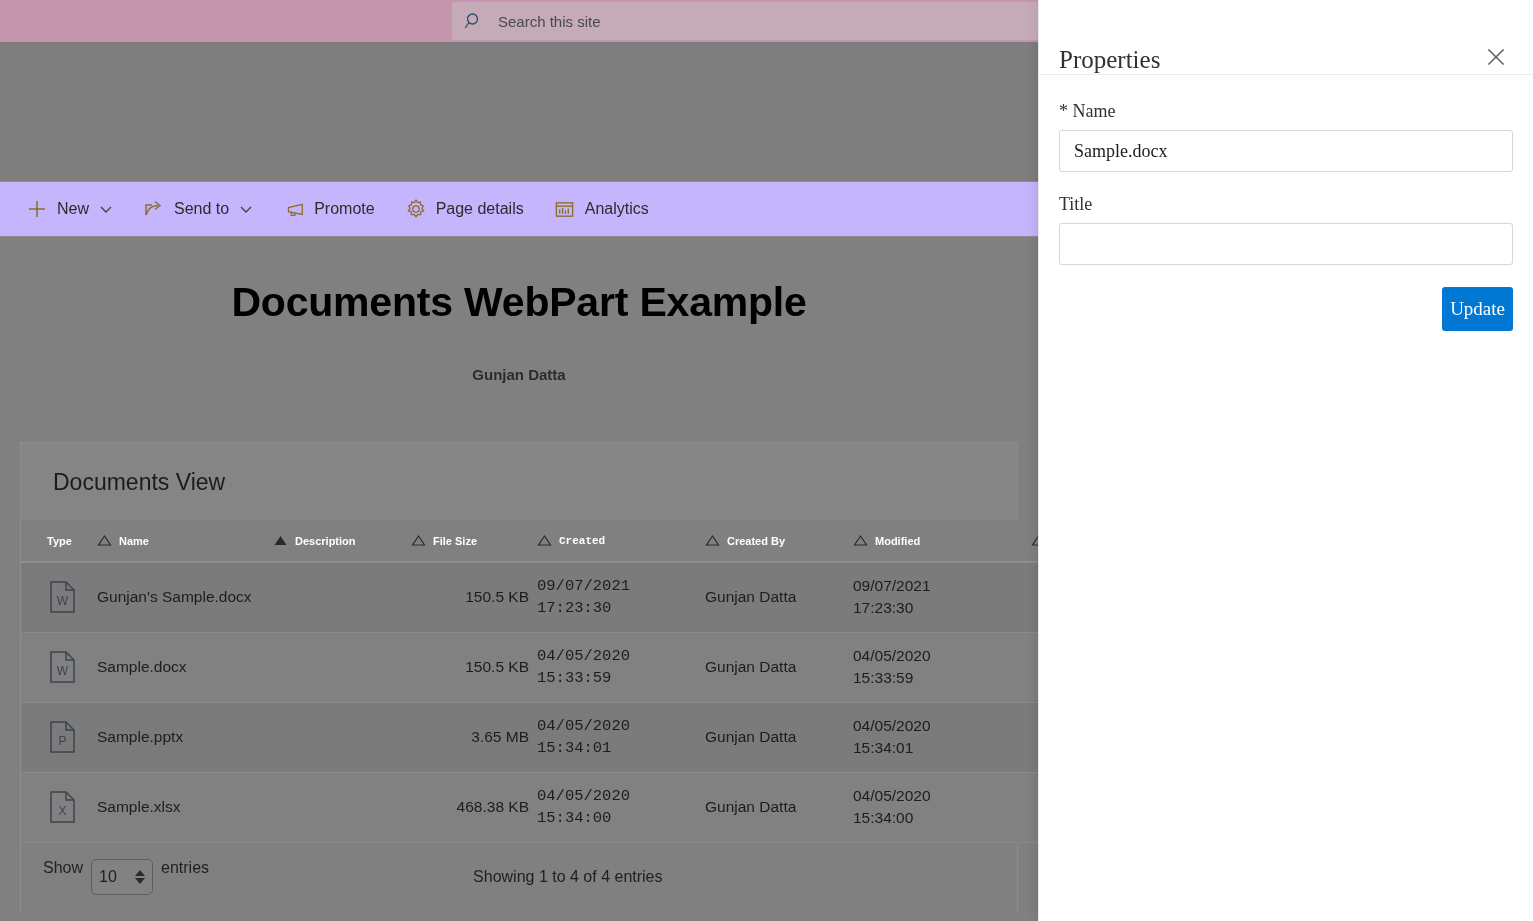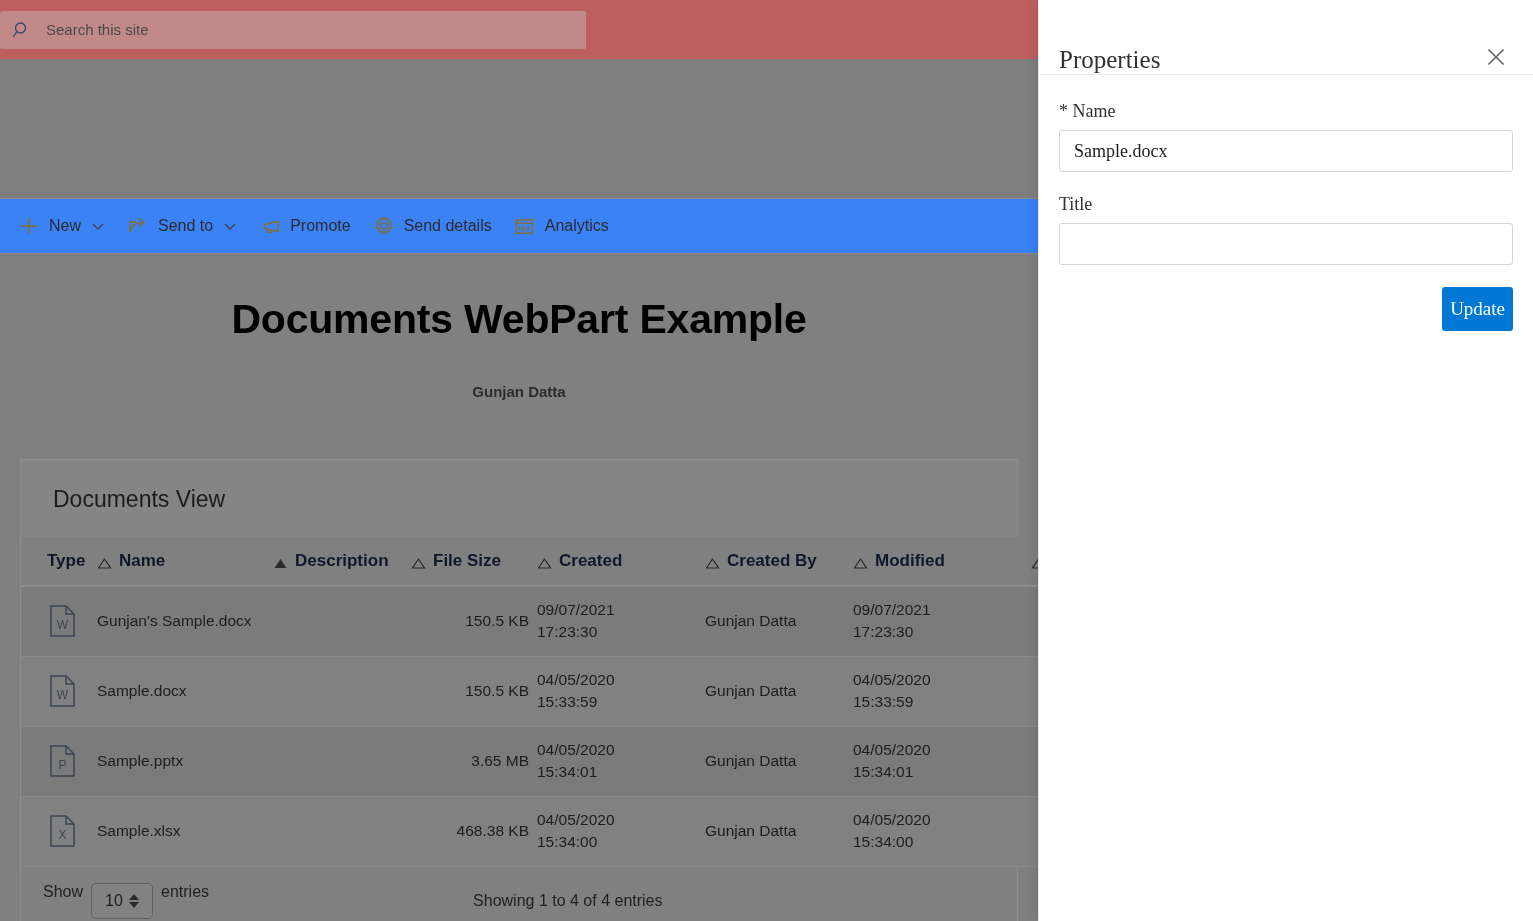--- a/index.html
+++ b/index.html
@@ -21,25 +21,25 @@
     left: 0; top: 0;
     width: 1038px;
     height: 921px;
     overflow: hidden;
     background: #808080;
   }
 
   
   .suite-bar {
     position: relative;
-    height: 59px;
-    background: #ef4444;
-    display: flex;
-    align-items: center;
-    justify-content: flex-start;
+    height: 42px;
+    background: #f9a8d4;
+    display: flex;
+    align-items: center;
+    justify-content: flex-end;
   }
   .suite-bar::after {
     content: "";
     position: absolute;
     left: 0; right: 0; top: 0; bottom: 0;
     background: rgba(128,128,128,0.45);
     pointer-events: none;
   }
   .search-box {
     position: relative;
@@ -73,27 +73,28 @@
 
   
   .site-header-band {
     height: 139px;
     background: #7e7e7e;
   }
 
   
   .command-bar {
     height: 56px;
-    background: #3b82f6;
+    background: #c4b5fd;
     border-top: 1px solid #8b8b8b;
     border-bottom: 1px solid #8b8b8b;
     display: flex;
     align-items: center;
-    padding-left: 8px;
+    padding-left: 16px;
     box-sizing: border-box;
+    gap: 8px;
   }
   .cmd {
     display: flex;
     align-items: center;
     height: 40px;
     padding: 0 10px;
     margin-right: 2px;
     cursor: default;
     white-space: nowrap;
   }
@@ -154,23 +155,23 @@
   }
 
   
   table.doc-table {
     width: 1040px;
     border-collapse: collapse;
     table-layout: fixed;
   }
   table.doc-table th {
     text-align: left;
-    font-size: 17px;
+    font-size: 11px;
     font-weight: 700;
-    color: #0f172a;
+    color: #ffffff;
     padding: 14px 8px 14px 0;
     vertical-align: middle;
     border-bottom: 2px solid #8e8e8e;
     background: #808080;
   }
   table.doc-table td {
     font-size: 15.5px;
     color: #1d1d1d;
     padding: 12px 8px 12px 0;
     vertical-align: middle;
@@ -181,21 +182,21 @@
   tr.row-even td { background: #818181; }
 
   .th-inner { display: flex; align-items: center; }
   .tri-svg { width: 15px; height: 13px; margin-right: 7px; flex: 0 0 auto; }
 
   .c-type   { width: 42px;  padding-left: 26px !important; }
   .c-type-h { width: 42px;  padding-left: 26px !important; }
   .c-name   { width: 168px; }
   .c-desc   { width: 130px; }
   .c-size   { width: 118px; text-align: right; }
-  .c-created{ width: 160px; }
+  .c-created{ width: 160px; font-family: Liberation Mono, monospace; }
   .c-by     { width: 140px; }
   .c-mod    { width: 170px; }
   .c-modby  { width: 60px; }
 
   .file-ico { width: 31px; height: 34px; display: block; color: #3c4450; }
 
   
   .table-footer {
     display: flex;
     align-items: center;
@@ -208,21 +209,21 @@
   .len-select {
     margin: 0 8px;
     height: 36px;
     width: 62px;
     border: 1px solid #5f5f5f;
     border-radius: 5px;
     background: #828282;
     display: flex;
     align-items: center;
     justify-content: space-between;
-    padding: 0 13px;
+    padding: 0 7px;
     box-sizing: border-box;
     font-size: 16px;
     color: #1f1f1f;
   }
   .spinner { display: flex; flex-direction: column; line-height: 0; }
   .spin-up, .spin-dn {
     width: 0; height: 0;
     border-left: 5px solid transparent;
     border-right: 5px solid transparent;
   }
@@ -363,21 +364,21 @@
       <span class="cmd-label">Promote</span>
     </div>
 
     <div class="cmd">
       <span class="cmd-ico">
         <svg viewBox="0 0 22 22" width="22" height="22" fill="none" stroke="currentColor" stroke-width="1.3">
           <circle cx="11" cy="11" r="3.2"></circle>
           <path d="M11 2.2 L12.6 4.6 L15.4 4 L15.6 6.9 L18.3 7.9 L16.9 10.4 L18.6 12.7 L15.9 13.9 L15.6 16.8 L12.8 16.4 L11 18.7 L9.2 16.4 L6.4 16.8 L6.1 13.9 L3.4 12.7 L5.1 10.4 L3.7 7.9 L6.4 6.9 L6.6 4 L9.4 4.6 Z"></path>
         </svg>
       </span>
-      <span class="cmd-label">Send details</span>
+      <span class="cmd-label">Page details</span>
     </div>
 
     <div class="cmd">
       <span class="cmd-ico">
         <svg viewBox="0 0 22 22" width="21" height="21" fill="none" stroke="currentColor" stroke-width="1.4">
           <rect x="2.5" y="4" width="17" height="14"></rect>
           <line x1="2.5" y1="7.5" x2="19.5" y2="7.5"></line>
           <line x1="6" y1="15.5" x2="6" y2="11"></line>
           <line x1="9" y1="15.5" x2="9" y2="9.5"></line>
           <line x1="12" y1="15.5" x2="12" y2="12"></line>

